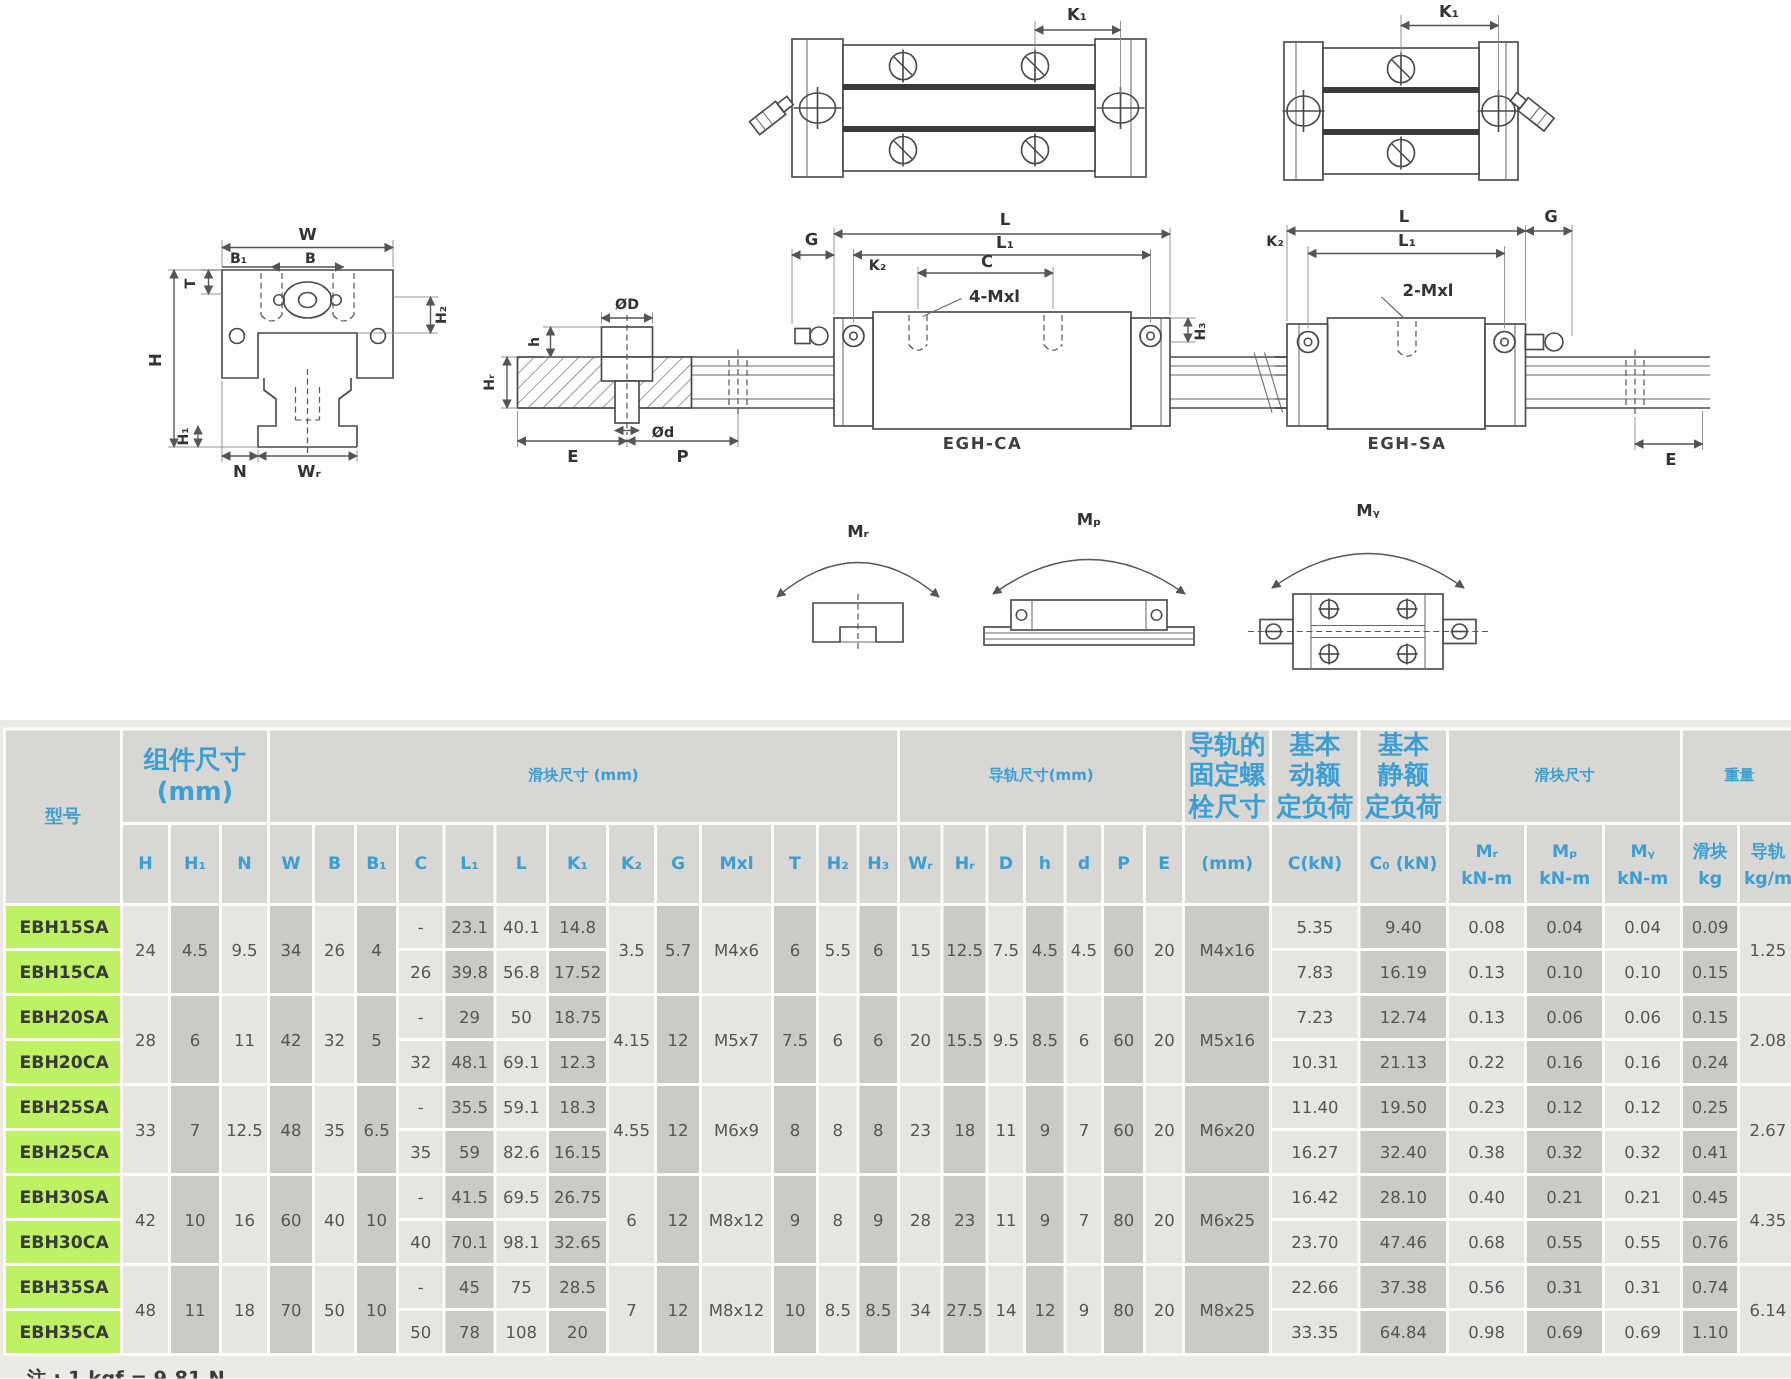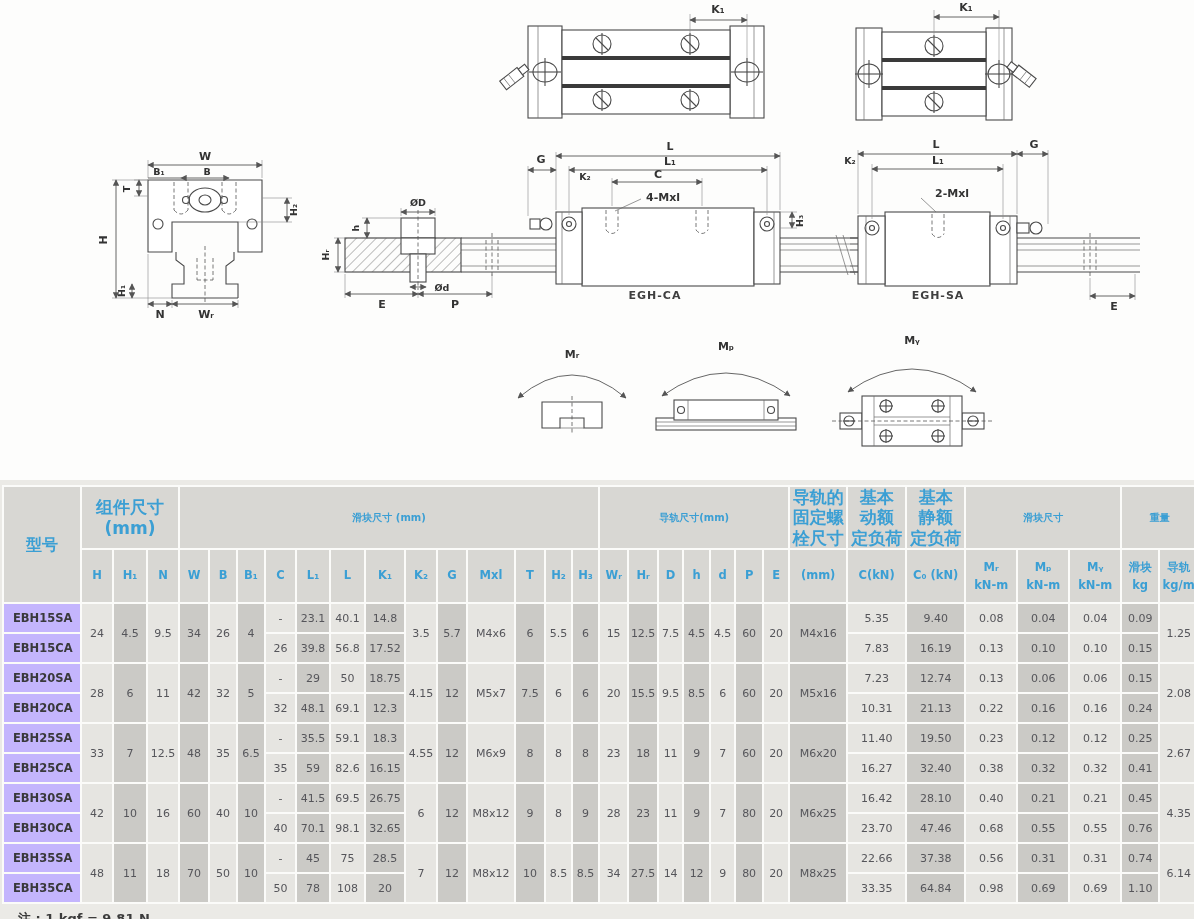--- a/index.html
+++ b/index.html
@@ -8,29 +8,29 @@
     font-family:"DejaVu Sans","Liberation Sans",sans-serif;
     -webkit-font-smoothing:antialiased;
   }
   .drawings{position:relative;width:1194px;height:480px;background:#fdfdfc;overflow:hidden;}
   .table-area{width:1194px;height:439px;background:#ebeae6;box-sizing:border-box;padding:5px 2px 0 2px;}
   table{border-collapse:separate;border-spacing:2px;table-layout:fixed;width:1190px;background:#fbfbf9;}
   th,td{padding:0;margin:0;text-align:center;vertical-align:middle;overflow:hidden;white-space:nowrap;}
   thead tr.r1{height:58px;}
   thead tr.r2{height:52px;}
   tbody tr{height:28px;}
-  th{background:#d8d7d3;color:#3b9fd4;font-weight:bold;font-size:16px;line-height:1.2;}
+  th{background:#d8d7d3;color:#3b9fd4;font-weight:bold;font-size:12px;line-height:1.2;}
   th.grp{font-size:10px;}
   th.pre{white-space:pre-line;font-size:17px;}
   th.sub{font-size:11.5px;}
   th.two span{display:block;line-height:1.6;font-size:11.5px;}
   td{font-size:11px;color:#55555a;background:#e6e5e1;}
   td.lt{background:#e6e5e1;}
   td.alt{background:#cbcac6;}
-  td.model{background:#c4b5fd;color:#39393b;font-weight:bold;font-size:11.5px;text-align:left;padding-left:9px;}
+  td.model{background:#bef264;color:#39393b;font-weight:bold;font-size:11.5px;text-align:left;padding-left:9px;}
   .note{font-size:13px;color:#3c3c3c;font-weight:bold;padding:6px 0 0 16px;}
   
   .ln{stroke:#4a4a4a;stroke-width:1.1;fill:none;}
   .lnw{stroke:#4a4a4a;stroke-width:1.1;fill:#ffffff;}
   .thin{stroke:#6a6a6a;stroke-width:0.7;fill:none;}
   .dim{stroke:#555;stroke-width:0.9;fill:none;}
   .ext{stroke:#8a8a8a;stroke-width:0.6;fill:none;}
   .dsh{stroke:#555;stroke-width:0.8;stroke-dasharray:4 2.5;fill:none;}
   .band{fill:#3a3a3a;stroke:none;}
   .dl{font:bold 11px "DejaVu Sans",sans-serif;fill:#333;text-anchor:middle;}

